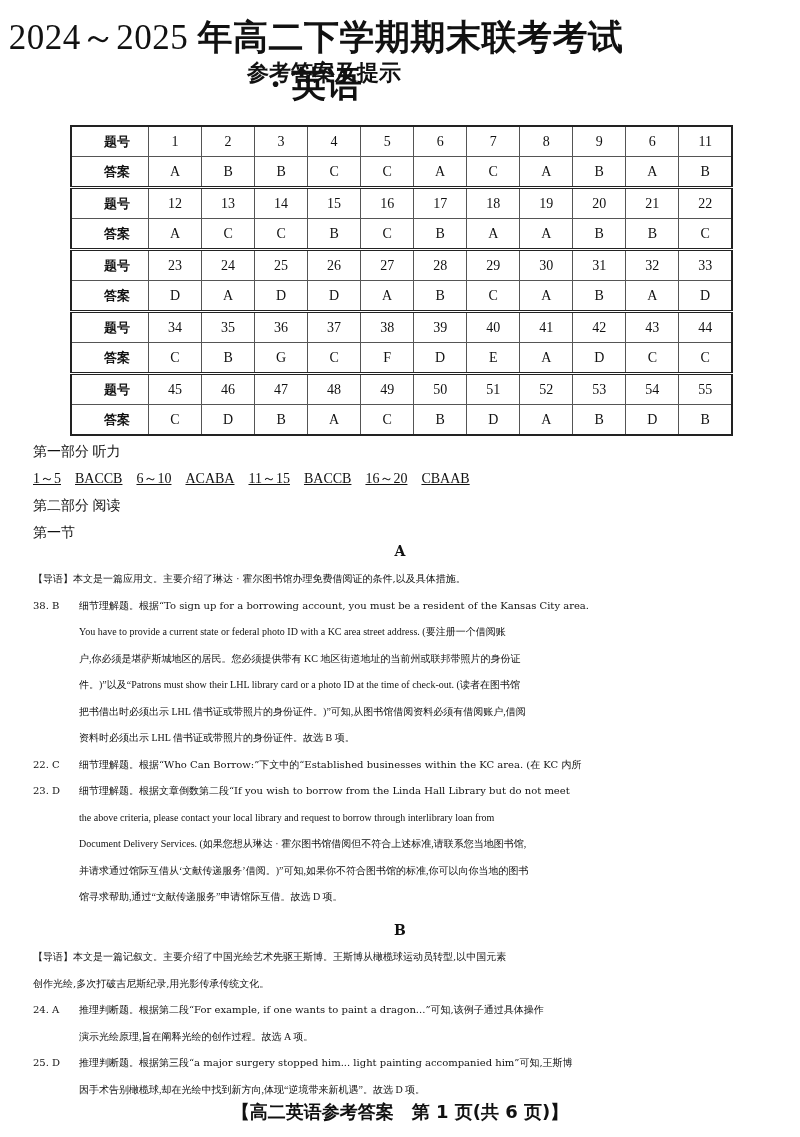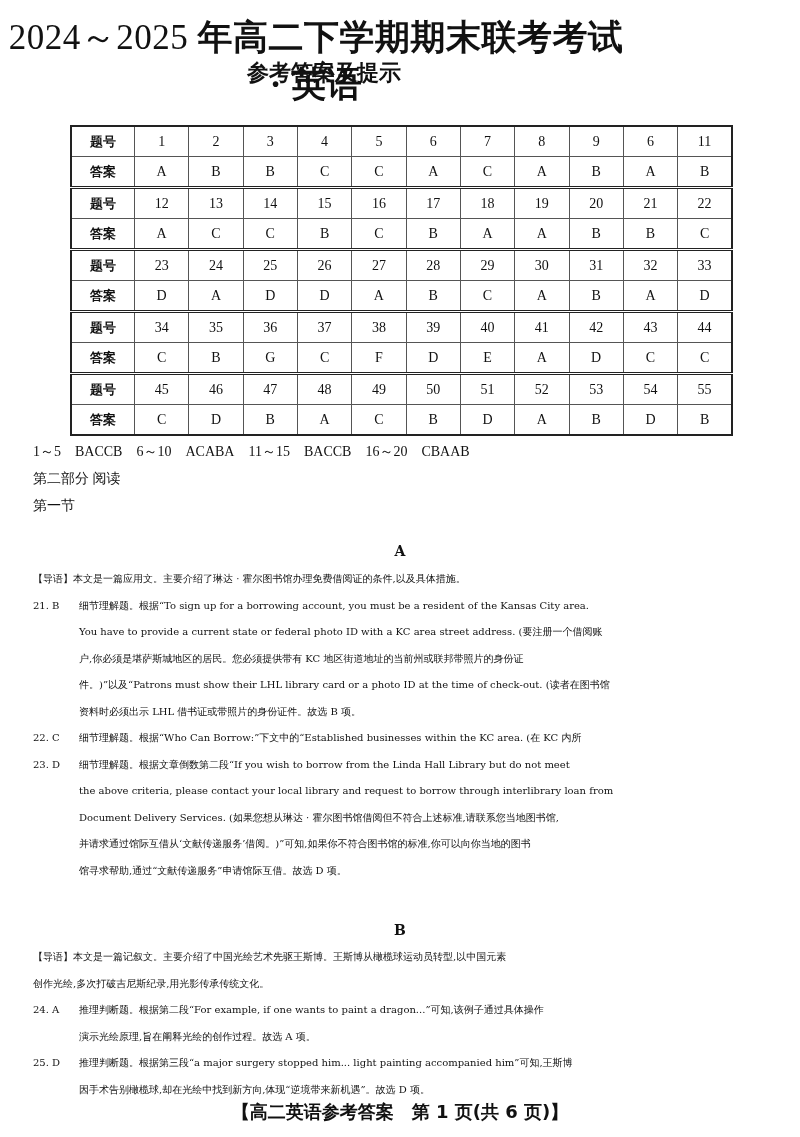--- a/index.html
+++ b/index.html
@@ -20,37 +20,37 @@
   table.ans {
     position: absolute; left: 70px; top: 125px; width: 663px;
     border-collapse: collapse; border: 2px solid #222;
     font-family: "Liberation Serif", "DejaVu Serif", serif;
     font-size: 14px; table-layout: fixed;
   }
   table.ans td {
     border: 1px solid #555; height: 29px; text-align: center; padding: 0;
   }
   table.ans td.hd {
-    width: 62px; font-weight: bold; font-family: Liberation Serif, serif; font-size: 13px;
+    width: 62px; font-weight: bold; font-family: Liberation Serif, serif; font-size: 13px; padding-left: 14px;
   }
   table.ans tr.grp-start td { border-top: 3px double #222; }
   .txt {
     position: absolute; left: 33px; width: 740px; font-size: 14px; line-height: 27px;
     font-family: "Liberation Serif", "DejaVu Serif", serif;
   }
   .line { white-space: nowrap; height: 27px; }
   .sec-a, .sec-b { position: absolute; left: 0; width: 800px; text-align: center; font-weight: bold; font-size: 14px; }
   .para { position: absolute; left: 33px; width: 742px; font-size: 10px; line-height: 26.5px; text-align: justify; }
   .para .num { display: inline-block; width: 46px; }
-  .para .indent { padding-left: 46px; }
+  .para .indent { padding-left: 46px; font-family: Liberation Serif, serif; }
   .footer {
     position: absolute; left: 0; top: 1100px; width: 800px; text-align: center;
     font-size: 18px; font-weight: bold; font-family: "DejaVu Sans", sans-serif;
   }
-  .listen span { display: inline-block; margin-right: 14px; }
+  .listen span { display: inline-block; margin-right: 14px; text-decoration: underline; }
 </style>
 </head>
 <body>
 
 <div class="title"><span class="yr">2024～2025</span><span> 年高二下学期期末联考考试 · 英语</span></div>
 <div class="subtitle">参考答案及提示</div>
 
 <table class="ans">
   <tbody id="ans-body">
       <tr>
@@ -190,36 +190,38 @@
         <td>D</td>
         <td>A</td>
         <td>B</td>
         <td>D</td>
         <td>B</td>
       </tr>
     </tbody>
 </table>
 
 <div class="txt" style="top:438px;">
+  <div class="line">第一部分 听力</div>
   <div class="line listen">
     <span>1～5</span><span>BACCB</span><span>6～10</span><span>ACABA</span><span>11～15</span><span>BACCB</span><span>16～20</span><span>CBAAB</span>
   </div>
   <div class="line">第二部分 阅读</div>
   <div class="line">第一节</div>
 </div>
 
 <div class="sec-a" style="top:543px;">A</div>
 
 <div class="para" style="top:566px;">
   <div>【导语】本文是一篇应用文。主要介绍了琳达 · 霍尔图书馆办理免费借阅证的条件,以及具体措施。</div>
   <div>
-    <div><span class="num">21. B</span><span>细节理解题。根据“To sign up for a borrowing account, you must be a resident of the Kansas City area.</span></div>
+    <div><span class="num">38. B</span><span>细节理解题。根据“To sign up for a borrowing account, you must be a resident of the Kansas City area.</span></div>
     <div class="indent">You have to provide a current state or federal photo ID with a KC area street address. (要注册一个借阅账</div>
     <div class="indent">户,你必须是堪萨斯城地区的居民。您必须提供带有 KC 地区街道地址的当前州或联邦带照片的身份证</div>
     <div class="indent">件。)”以及“Patrons must show their LHL library card or a photo ID at the time of check-out. (读者在图书馆</div>
+    <div class="indent">把书借出时必须出示 LHL 借书证或带照片的身份证件。)”可知,从图书馆借阅资料必须有借阅账户,借阅</div>
     <div class="indent">资料时必须出示 LHL 借书证或带照片的身份证件。故选 B 项。</div>
   </div>
   <div>
     <div><span class="num">22. C</span><span>细节理解题。根据“Who Can Borrow:”下文中的“Established businesses within the KC area. (在 KC 内所</span></div>
   </div>
   <div>
     <div><span class="num">23. D</span><span>细节理解题。根据文章倒数第二段“If you wish to borrow from the Linda Hall Library but do not meet</span></div>
     <div class="indent">the above criteria, please contact your local library and request to borrow through interlibrary loan from</div>
     <div class="indent">Document Delivery Services. (如果您想从琳达 · 霍尔图书馆借阅但不符合上述标准,请联系您当地图书馆,</div>
     <div class="indent">并请求通过馆际互借从‘文献传递服务’借阅。)”可知,如果你不符合图书馆的标准,你可以向你当地的图书</div>

